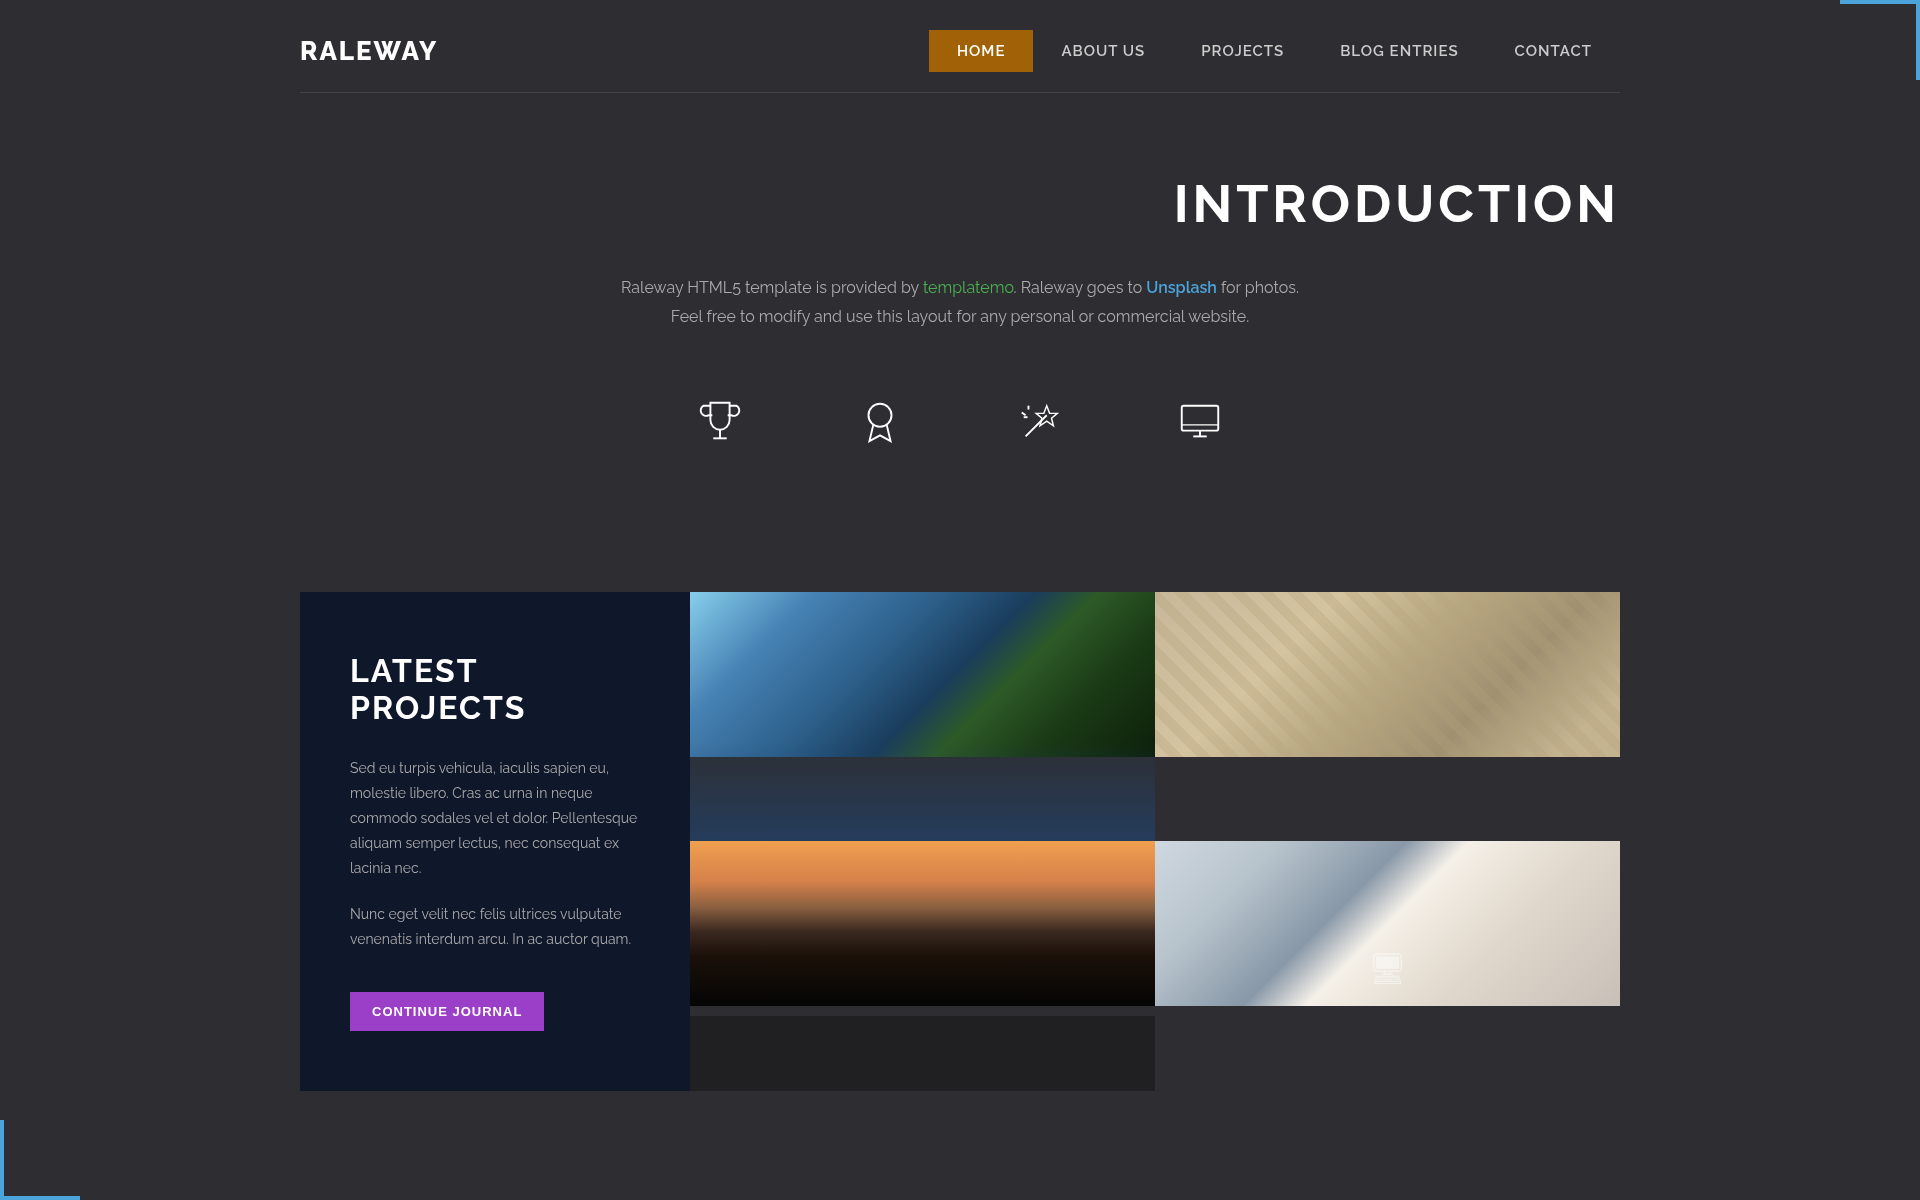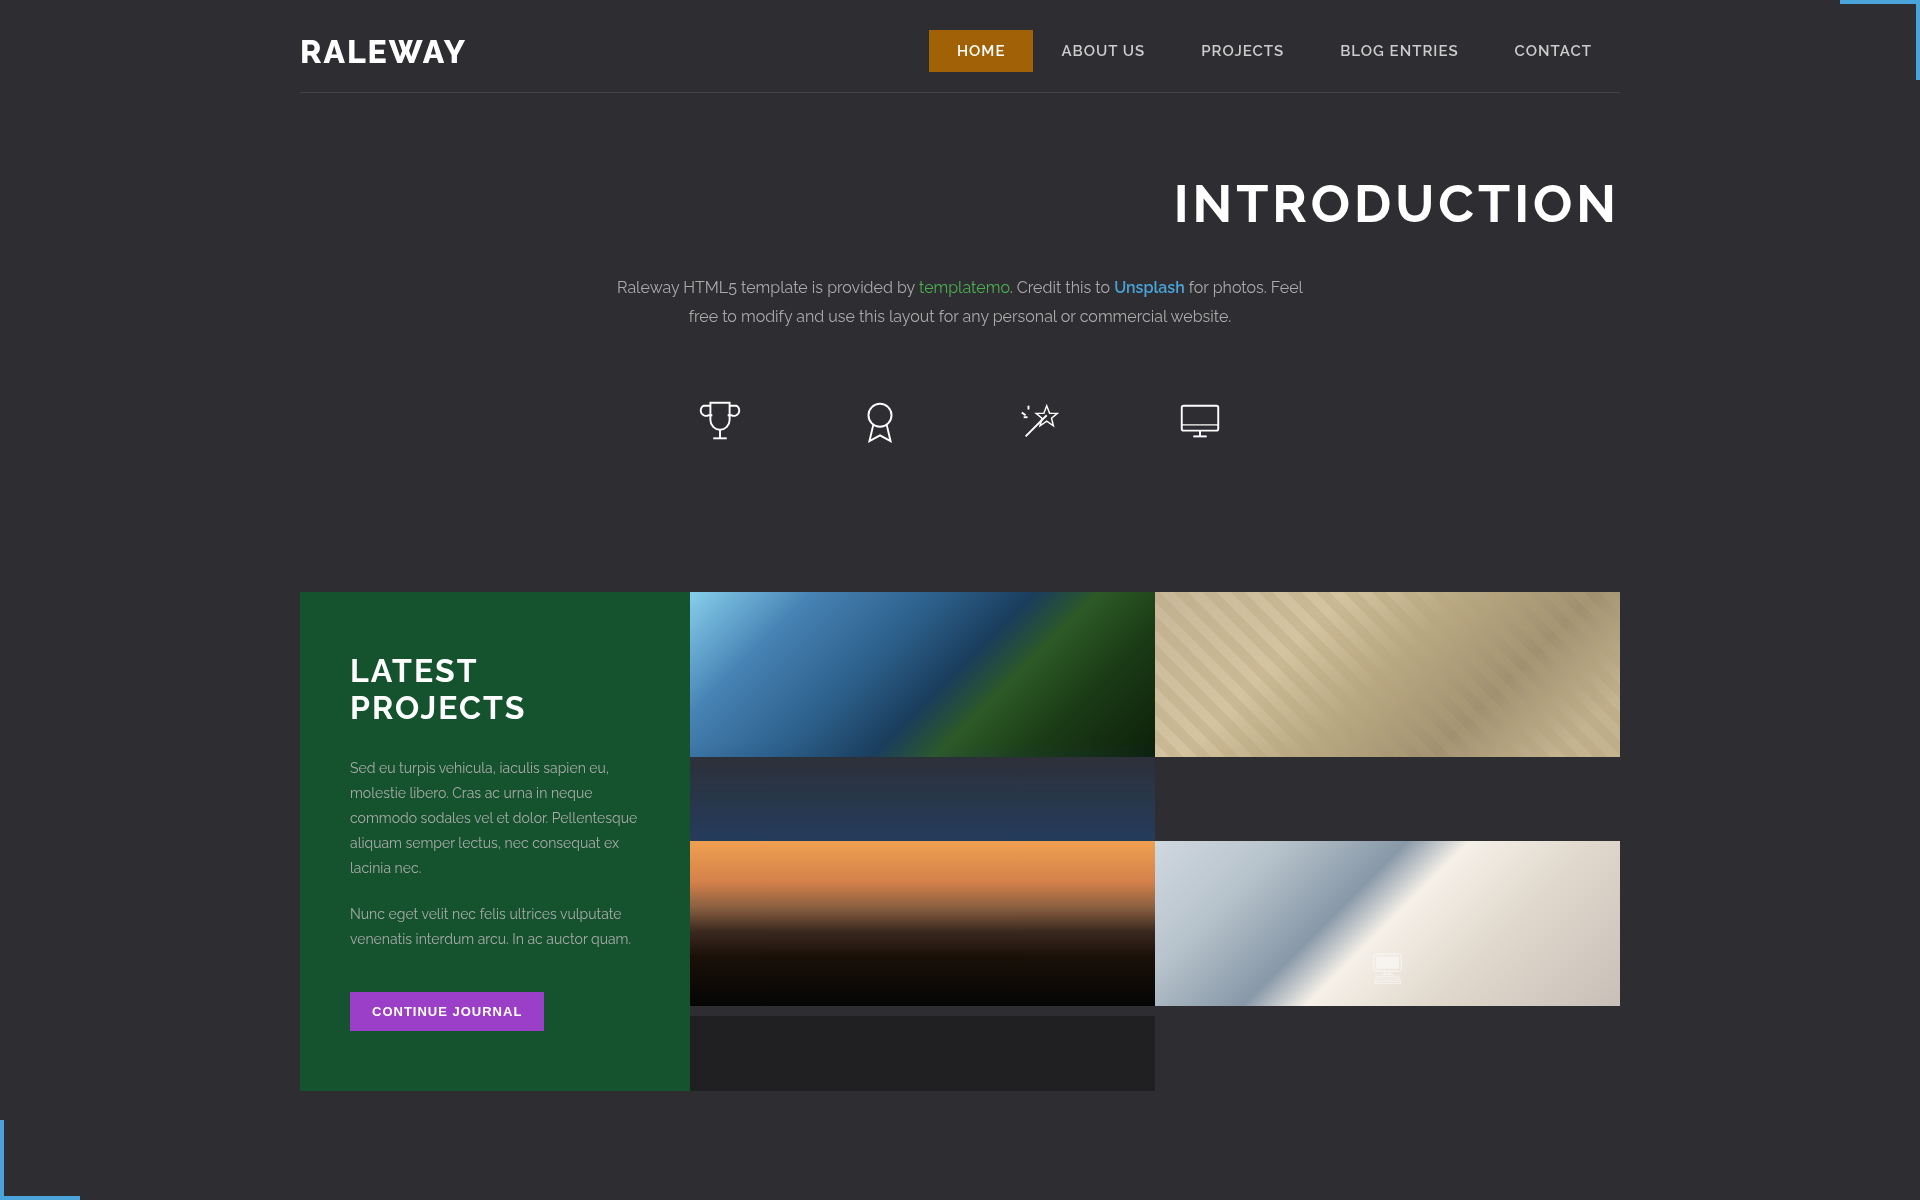--- a/index.html
+++ b/index.html
@@ -14,21 +14,21 @@
 
     
     .header {
       display: flex;
       align-items: center;
       justify-content: space-between;
       padding: 30px 300px 20px 300px;
     }
 
     .logo {
-      font-size: 32px;
+      font-size: 26px;
       font-weight: 800;
       color: #ffffff;
       letter-spacing: 2px;
     }
 
     nav {
       display: flex;
       gap: 0px;
       align-items: center;
     }
@@ -114,21 +114,21 @@
     }
 
     
     .projects-section {
       display: flex;
       margin: 60px 300px 0 300px;
       gap: 0;
     }
 
     .projects-left {
-      background-color: #14532d;
+      background-color: #0f172a;
       padding: 60px 50px;
       flex: 0 0 390px;
       display: flex;
       flex-direction: column;
       justify-content: space-between;
     }
 
     .projects-title {
       font-size: 32px;
       font-weight: 700;
@@ -281,21 +281,21 @@
     <div class="nav-item">BLOG ENTRIES</div>
     <div class="nav-item">CONTACT</div>
   </nav>
 </header>
 
 <hr class="header-divider">
 
 <section class="intro-section">
   <h1 class="intro-title">INTRODUCTION</h1>
   <p class="intro-text">
-    <span>Raleway HTML5 template is provided by </span><a class="link-green">templatemo</a><span>. Credit this to </span><a class="link-blue">Unsplash</a><span> for photos. Feel free to modify and use this layout for any personal or commercial website.</span>
+    <span>Raleway HTML5 template is provided by </span><a class="link-green">templatemo</a><span>. Raleway goes to </span><a class="link-blue">Unsplash</a><span> for photos. Feel free to modify and use this layout for any personal or commercial website.</span>
   </p>
 
   <div class="icons-row">
 
     <div class="icon-item">
       <svg viewBox="0 0 50 50">
         <path d="M15 5 h20 v18 a10 10 0 0 1 -20 0 Z" stroke="#fff" stroke-width="2" fill="none"></path>
         <path d="M15 8 H8 a5 5 0 0 0 5 10 l4 0" stroke="#fff" stroke-width="2" fill="none"></path>
         <path d="M35 8 H42 a5 5 0 0 1 -5 10 l-4 0" stroke="#fff" stroke-width="2" fill="none"></path>
         <line x1="25" y1="33" x2="25" y2="42" stroke="#fff" stroke-width="2"></line>

